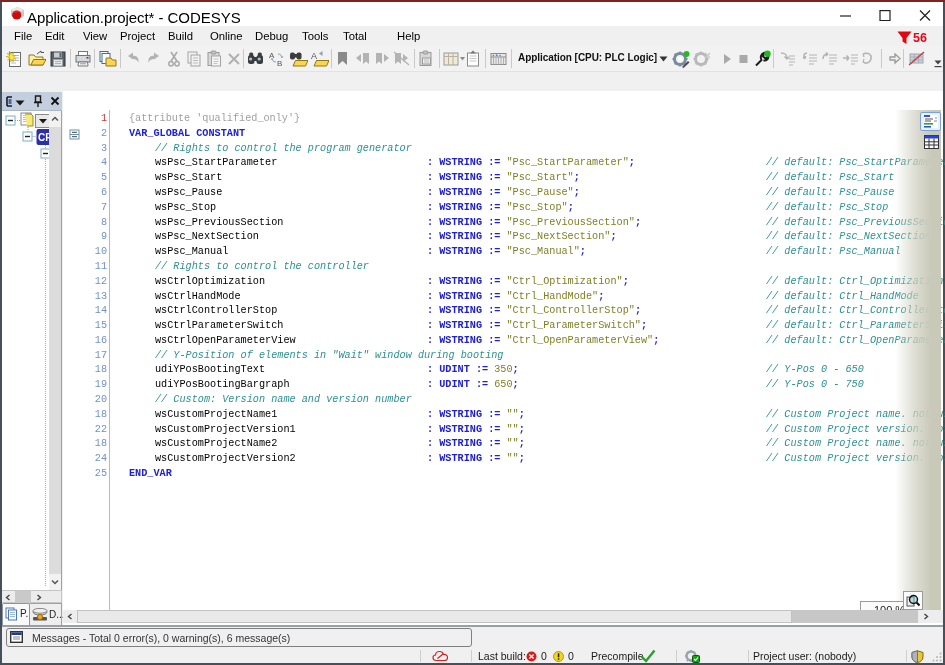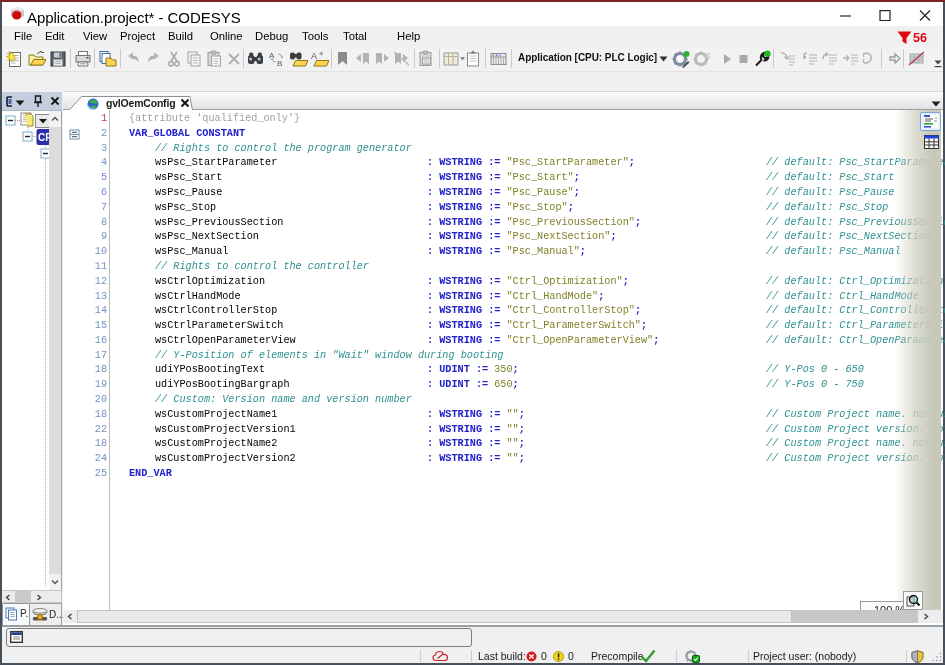--- a/index.html
+++ b/index.html
@@ -336,39 +336,20 @@
   <svg class="abs" style="left:2px;top:4px" width="16" height="14" viewBox="0 0 16 14">
         <ellipse cx="8" cy="4" rx="7" ry="3" fill="#d9d9d9" stroke="#777"></ellipse>
         <ellipse cx="8" cy="2.8" rx="7" ry="2.4" fill="#eee" stroke="#888"></ellipse>
         <rect x="1" y="9" width="14" height="3.5" rx="1" fill="#555"></rect>
         <circle cx="8" cy="9" r="2.6" fill="#f0a818" stroke="#a06a00"></circle>
       </svg>
   <div class="abs" style="left:19px;top:5px;font-size:10px;color:#222">D...</div>
  </div>
 </div>
 <div class="abs" id="editorzone">
- <div id="tabbar">
-  <svg class="abs" style="left:0;top:0" width="140" height="19" viewBox="0 0 140 19">
-        <polygon points="6,18.5 18.5,4.5 127,4.5 129.5,18.5" fill="#fff" stroke="#8a939b"></polygon>
-        <rect x="7" y="17.5" width="122" height="1.5" fill="#fff"></rect>
-      </svg>
-  <svg class="abs" style="left:23px;top:6px" width="14" height="12" viewBox="0 0 14 12">
-        <circle cx="7" cy="6" r="5.5" fill="#2a6acc"></circle>
-        <path d="M3 3 C5 1.5 9 1.5 11.5 3.5 C12 5 10 6 8 5.5 C5.5 5 3.5 4.5 3 3 Z" fill="#3fae49"></path>
-        <path d="M4 9.5 C6 10.5 9 10.5 11 8.5 C10 7.5 7.5 7.5 6 8 C5 8.5 4.3 9 4 9.5 Z" fill="#3fae49"></path>
-        <path d="M1.5 7 C3 9.5 6 11 9 10.5" fill="none" stroke="#7ac0e8" stroke-width="1.2"></path>
-      </svg>
-  <div class="abs" style="left:43px;top:5px;font-size:10.5px;font-weight:bold;color:#1a1a1a;letter-spacing:-0.2px">gvlOemConfig</div>
-  <svg class="abs" style="left:117px;top:6px" width="10" height="10" viewBox="0 0 10 10">
-        <path d="M1.5 1.5 L8.5 8.5 M8.5 1.5 L1.5 8.5" stroke="#111" stroke-width="1.9"></path>
-      </svg>
-  <svg class="abs" style="left:868px;top:9px" width="10" height="6" viewBox="0 0 10 6">
-        <path d="M0.5 0.5 L9.5 0.5 L5 5.5 Z" fill="#222"></path>
-      </svg>
- </div>
  <div id="edit">
   <svg class="abs" style="left:6px;top:19px" width="11" height="11" viewBox="0 0 11 11">
         <rect x="1" y="1" width="9" height="9" fill="#fff" stroke="#6a93ad"></rect>
         <line x1="1" y1="5.5" x2="10" y2="5.5" stroke="#6a93ad"></line>
         <line x1="3" y1="3.3" x2="8" y2="3.3" stroke="#444"></line>
         <line x1="3" y1="7.7" x2="8" y2="7.7" stroke="#444"></line>
       </svg>
   <div id="gutline"></div>
   <div id="codelines">
 <div class="ln" style="top:1.00px;color:#c23b3b">1</div>
@@ -462,20 +443,21 @@
  </div>
 </div>
 <div class="abs" id="msgsep"></div>
 <div class="abs" id="msgbar">
  <div id="msgtab"></div>
  <svg class="abs" style="left:8px;top:4px" width="13" height="12" viewBox="0 0 13 12">
       <rect x="0.7" y="0.7" width="11.6" height="10.6" fill="#fff" stroke="#333" stroke-width="1.4"></rect>
       <rect x="1.4" y="1.4" width="10.2" height="2.6" fill="#223a8c"></rect>
       <path d="M3 6h7M3 8h7" stroke="#888"></path>
     </svg>
+ <div class="abs" style="left:30px;top:5px;font-size:10.5px;color:#333">Messages - Total 0 error(s), 0 warning(s), 6 message(s)</div>
 </div>
 <div class="abs" id="statusbar">
  <div class="ssep" style="left:418px"></div>
  <svg class="abs" style="left:430px;top:1px" width="17" height="12" viewBox="0 0 17 12">
       <path d="M4.5 10.5 C2 10.5 1 9 1 7.5 C1 6 2.2 5 3.5 5 C3.5 2.8 5.5 1.5 7.5 1.5 C9.5 1.5 11 2.6 11.4 4.4 C13.5 4.2 15.5 5.4 15.5 7.4 C15.5 9.4 14 10.5 12 10.5 Z" fill="none" stroke="#cc2222" stroke-width="1.2"></path>
       <path d="M5.5 8.5 L11 4" stroke="#cc2222" stroke-width="1.1"></path>
     </svg>
  <div class="ssep" style="left:469px"></div>
  <div class="st" style="left:476px">Last build:</div>
  <svg class="abs" style="left:524px;top:1.5px" width="11" height="11" viewBox="0 0 11 11">

